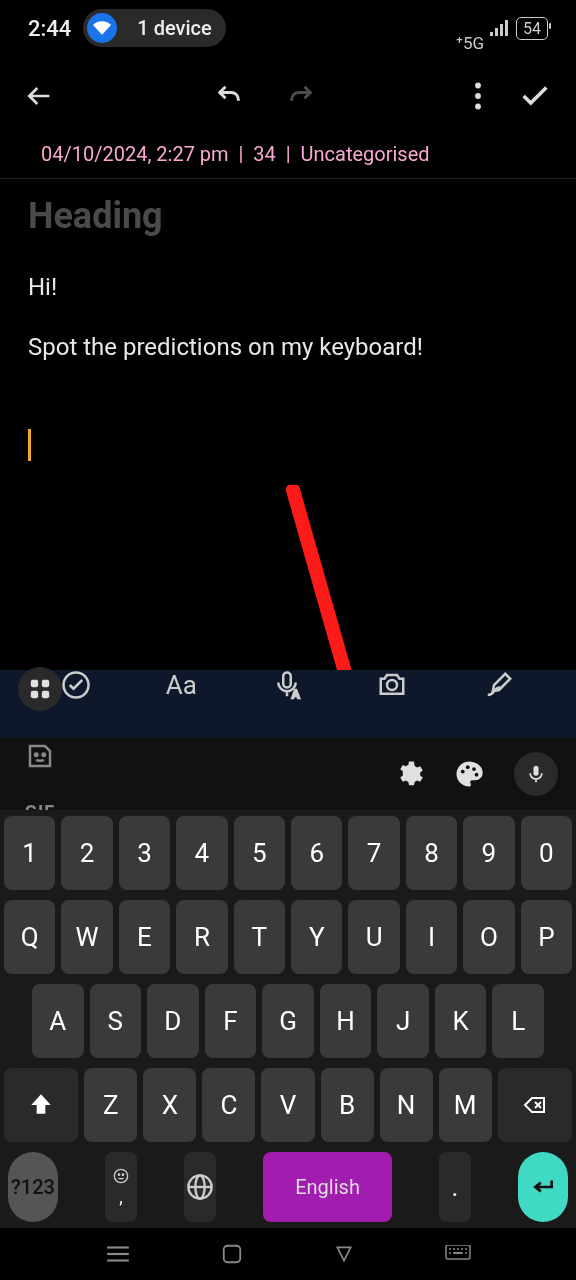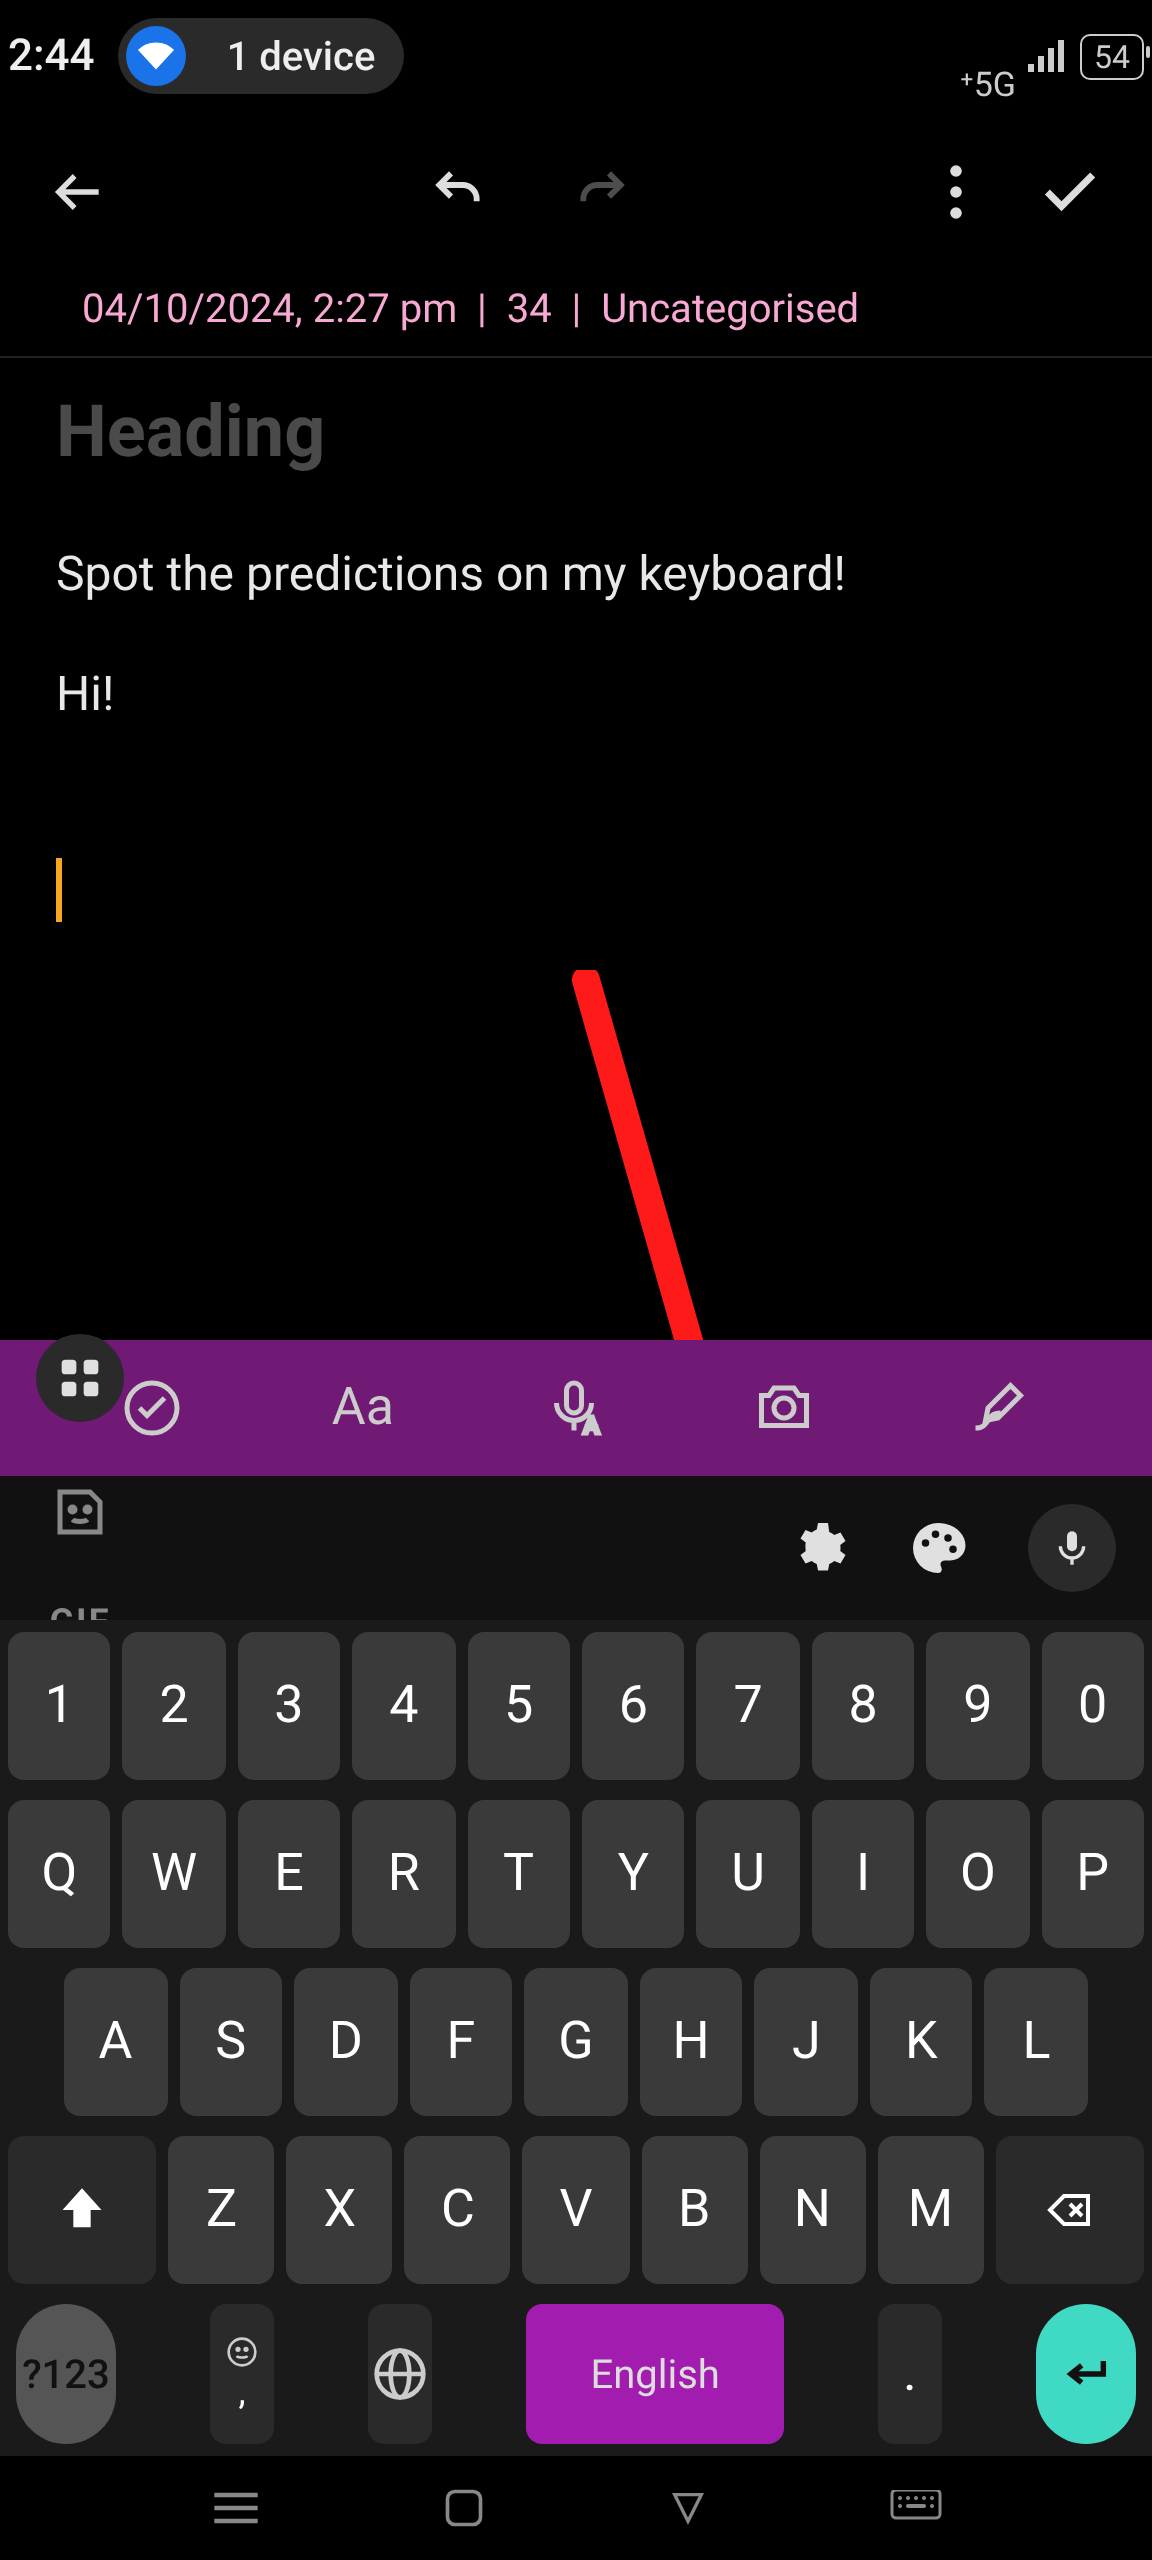--- a/index.html
+++ b/index.html
@@ -1,19 +1,19 @@
 <!DOCTYPE html>
 <html><head>
 <meta charset="utf-8">
 <style>
   * { margin: 0; padding: 0; box-sizing: border-box; font-family: -apple-system, Roboto, sans-serif; }
   html, body { width: 576px; height: 1280px; background: #000; color: #fff; overflow: hidden; }
 
   
-  .status-bar { height: 56px; display: flex; align-items: center; padding: 0 4px; justify-content: space-between; }
+  .status-bar { height: 56px; display: flex; align-items: center; padding: 0 28px; justify-content: space-between; }
   .status-left { display: flex; align-items: center; gap: 12px; }
   .time { font-size: 22px; font-weight: 500; color: #eee; }
   .device-pill { display: flex; align-items: center; gap: 20px; background: #2a2a2a; border-radius: 20px; padding: 4px 14px 4px 4px; }
   .wifi-badge { width: 30px; height: 30px; background: #1a73e8; border-radius: 50%; display: flex; align-items: center; justify-content: center; }
   .device-text { font-size: 20px; font-weight: 500; color: #eee; }
   .status-right { display: flex; align-items: center; gap: 6px; font-size: 14px; color: #ccc; }
   .battery { border: 1.5px solid #ccc; border-radius: 5px; padding: 1px 6px; font-size: 16px; position: relative; }
   .battery::after { content: ''; position: absolute; right: -4px; top: 5px; width: 2px; height: 6px; background: #ccc; border-radius: 1px; }
 
   
@@ -29,21 +29,21 @@
   hr.sep { border: none; border-top: 1px solid #222; }
 
   
   .note { padding: 16px 28px; }
   .heading { color: #4a4a4a; font-size: 36px; font-weight: 700; margin-bottom: 32px; }
   .body-text { font-size: 24px; color: #e8e8e8; line-height: 1.5; }
   .body-line { margin-bottom: 24px; }
   .cursor { display: inline-block; width: 3px; height: 32px; background: #f5a623; margin-top: 40px; }
 
   
-  .format-bar { position: absolute; top: 670px; left: 0; right: 0; height: 68px; background: #701a75; display: flex; align-items: center; justify-content: space-around; padding: 0 24px; }
+  .format-bar { position: absolute; top: 670px; left: 0; right: 0; height: 68px; background: #0f172a; display: flex; align-items: flex-start; justify-content: space-around; padding: 0 24px; }
   .format-bar .icon-btn { color: #ccc; }
 
   
   .kb-tools { position: absolute; top: 738px; left: 0; right: 0; height: 72px; background: #111; display: flex; align-items: center; justify-content: space-between; padding: 0 18px; }
   .kb-tools-left { display: flex; align-items: center; gap: 30px; flex-direction: column; }
   .kb-tools-right { display: flex; align-items: center; gap: 30px; }
   .kb-tool { color: #e0e0e0; display: flex; align-items: center; justify-content: center; }
   .kb-tool.circ { width: 44px; height: 44px; background: #2a2a2a; border-radius: 50%; }
   .gif-label { font-size: 18px; font-weight: 700; letter-spacing: 1px; color: #888; }
 
@@ -140,22 +140,22 @@
   &nbsp;|&nbsp;
   <span>34</span>
   &nbsp;|&nbsp;
   <span>Uncategorised</span>
 </div>
 <hr class="sep">
 
 <div class="note">
   <div class="heading">Heading</div>
   <div class="body-text">
+    <div class="body-line">Hi!</div>
     <div class="body-line">Spot the predictions on my keyboard!</div>
-    <div class="body-line">Hi!</div>
     <span class="cursor"></span>
   </div>
 </div>
 
 <svg class="arrow-annot" width="130" height="300">
   <line x1="18" y1="5" x2="85" y2="240" stroke="#ff1a1a" stroke-width="14" stroke-linecap="round"></line>
   <polygon points="92,278 58,235 118,222" fill="#ff1a1a"></polygon>
 </svg>
 
 <div class="format-bar">

